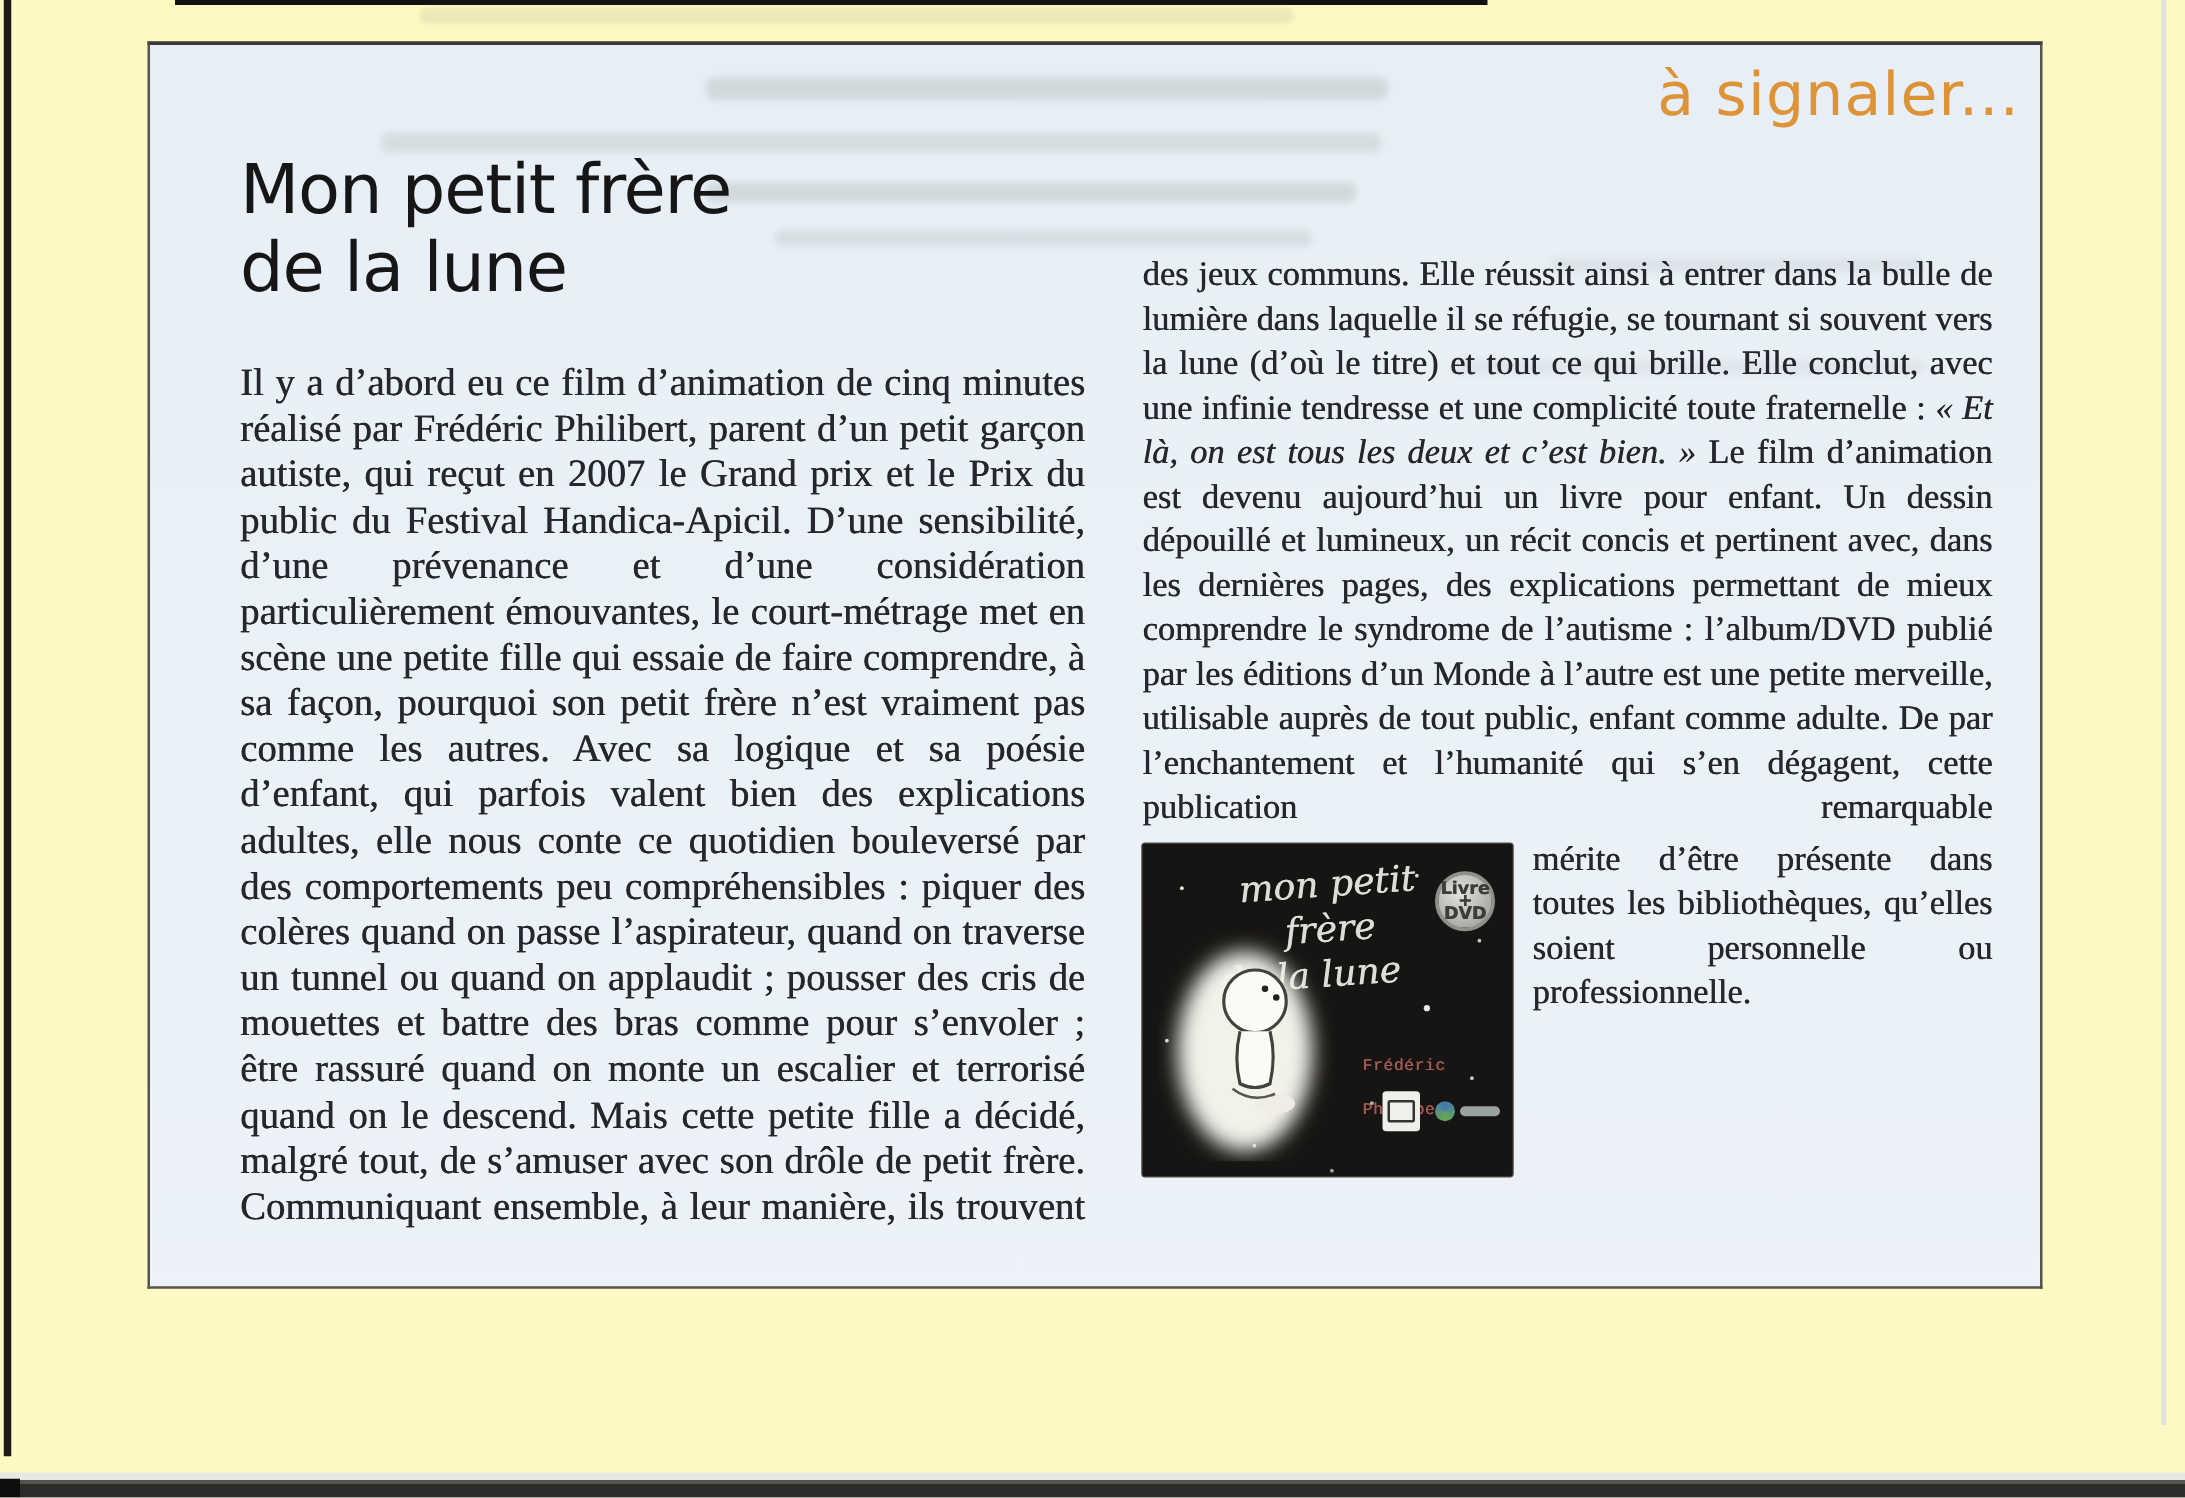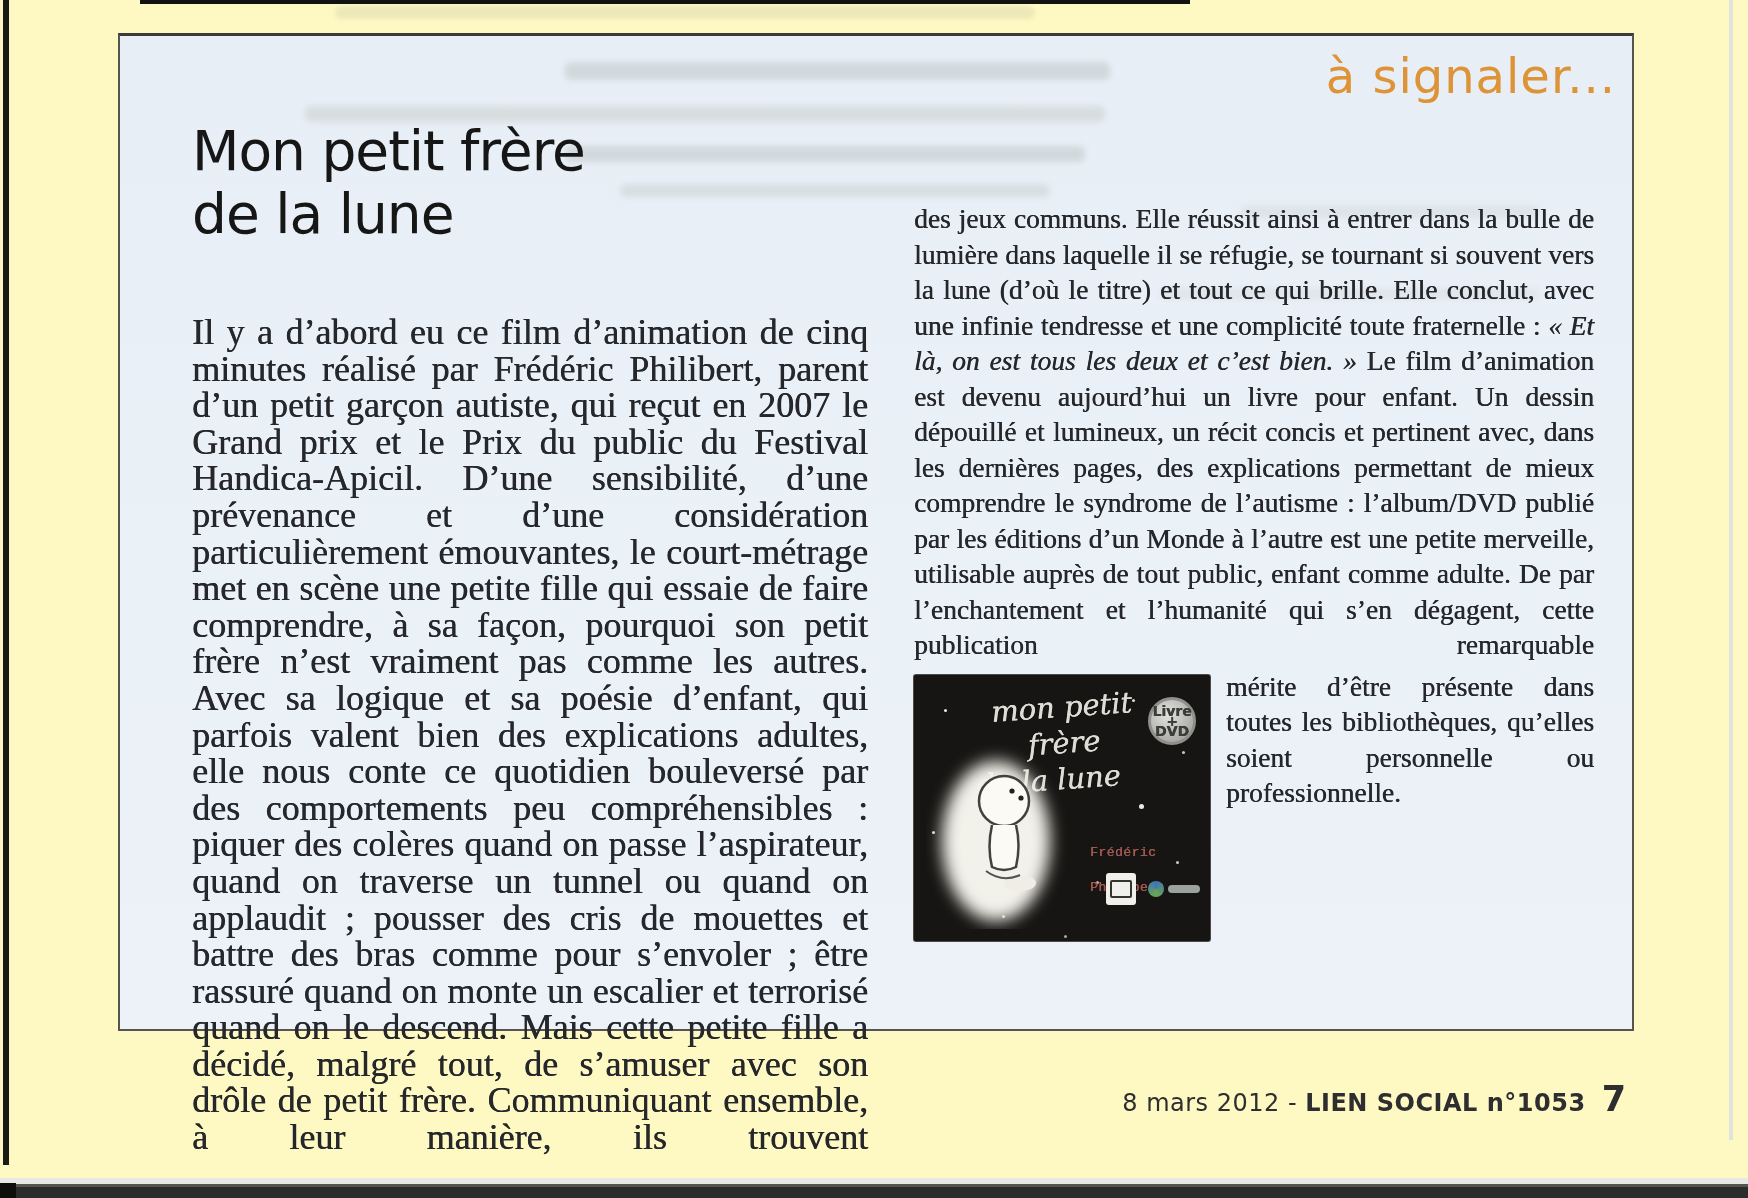--- a/index.html
+++ b/index.html
@@ -49,22 +49,22 @@
   }
 
   .body-serif{
     font-family:"Liberation Serif", serif;
     color:#26272b;
     text-shadow:0.4px 0 0 currentColor;
     text-align:justify;
     margin-top:10px;
   }
   .left-col{
-    position:absolute;left:72px;top:268px;width:676px;
-    font-size:36px;line-height:36.6px;
+    position:absolute;left:72px;top:242px;width:676px;
+    font-size:31px;line-height:36.6px;
     text-align-last:justify;
   }
   .right-col{
     position:absolute;left:794px;top:155px;width:680px;
     font-size:27.5px;line-height:35.5px;
   }
   .right-col p{margin:0;}
   .right-col .p1{text-align-last:justify;}
   .wrap{margin-top:6px;}
 
@@ -198,20 +198,16 @@
         </div>
 
         <p>mérite d’être présente dans toutes les bibliothèques, qu’elles soient personnelle ou professionnelle.</p>
 
 
       </div>
     </div>
 
   </div>
 
-  <div class="footer">
-    <span class="line"><span>8 mars 2012 - </span><b>LIEN SOCIAL n°1053</b></span>
-    <span class="num">7</span>
-  </div>
 
   <div class="bottom-bar"></div>
 
 </div>
 
 </body></html>

